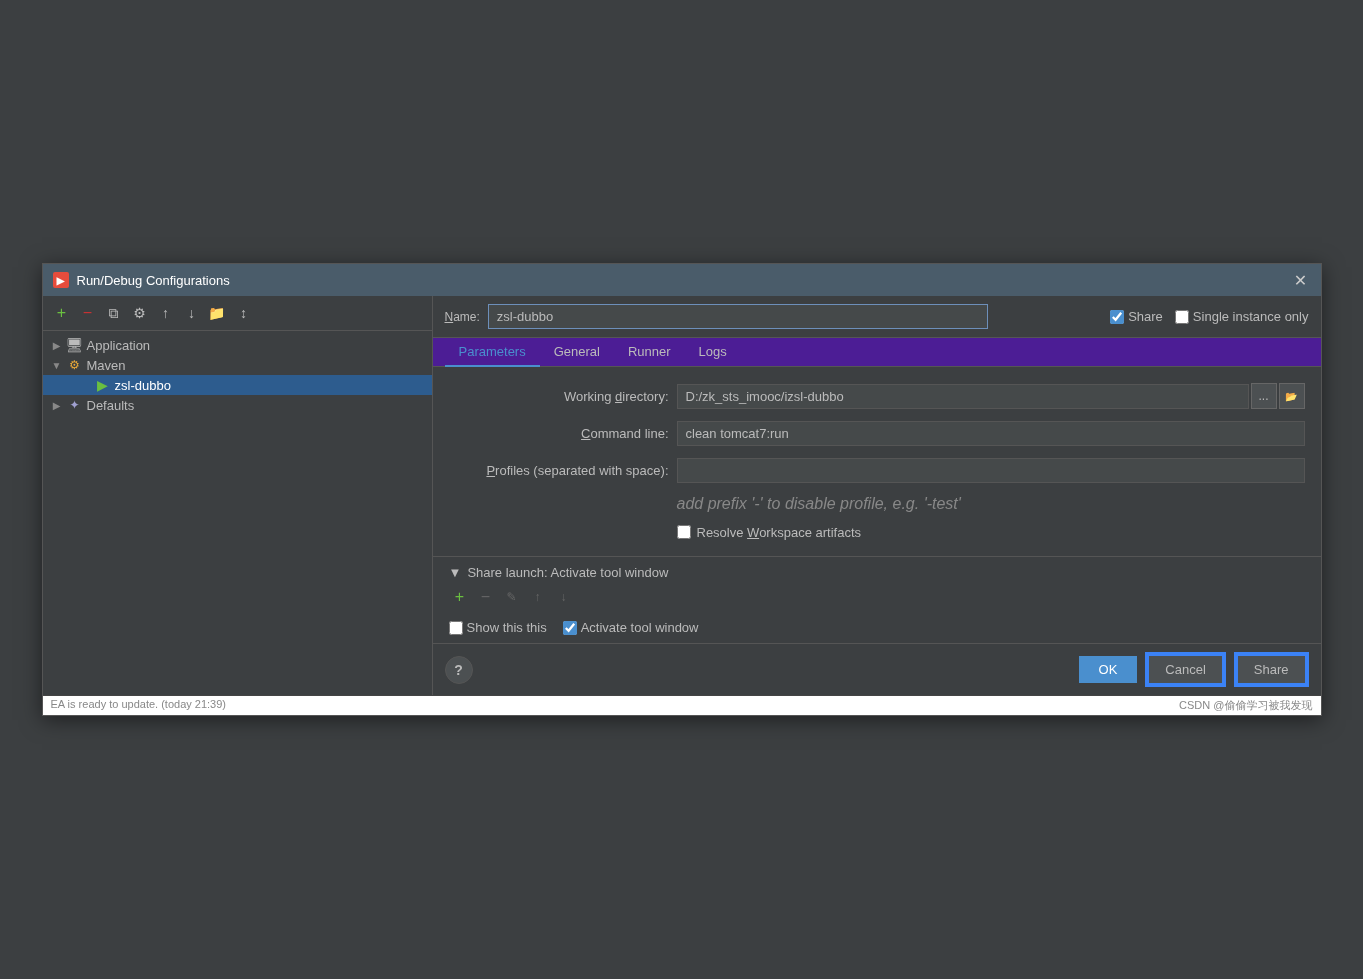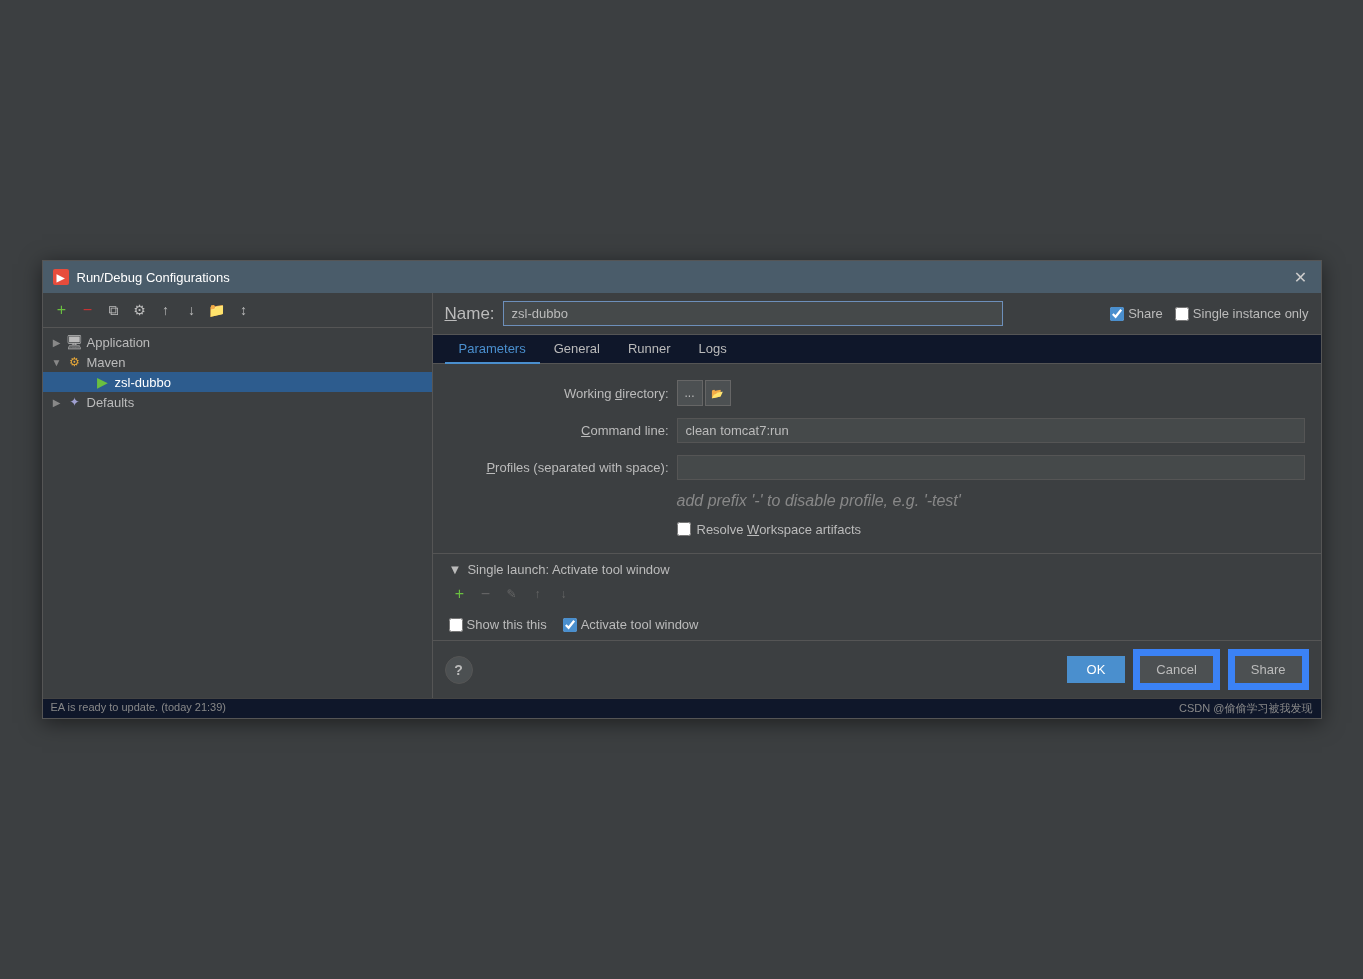--- a/index.html
+++ b/index.html
@@ -137,21 +137,21 @@
       padding: 8px 12px;
       border-bottom: 1px solid #555;
     }
     .name-row {
       display: flex;
       align-items: center;
       gap: 8px;
     }
     .name-label {
       color: #bbbbbb;
-      font-size: 17px;
+      font-size: 12px;
     }
     .name-label span {
       text-decoration: underline;
     }
     .name-input {
       background: #45494a;
       border: 1px solid #6d8fba;
       color: #bbbbbb;
       padding: 4px 8px;
       font-size: 13px;
@@ -175,21 +175,21 @@
       cursor: pointer;
       accent-color: #4a8fce;
       width: 14px;
       height: 14px;
     }
     
     .tabs-row {
       display: flex;
       border-bottom: 1px solid #555;
       padding: 0 12px;
-      background: #0f172a;
+      background: #4c1d95;
     }
     .tab {
       padding: 6px 14px;
       cursor: pointer;
       color: #bbbbbb;
       font-size: 13px;
       border-bottom: 2px solid transparent;
       margin-bottom: -1px;
     }
     .tab.active {
@@ -337,27 +337,27 @@
       background: #4a8fce;
       color: #fff;
       border: none;
       padding: 6px 20px;
       cursor: pointer;
       font-size: 13px;
     }
     .btn-cancel, .btn-apply {
       background: #4c5052;
       color: #bbbbbb;
-      border: 7px solid #3b82f6;
+      border: 4px solid #3b82f6;
       padding: 6px 16px;
       cursor: pointer;
       font-size: 13px;
     }
     .status-bar {
-      background: #0f172a;
+      background: #ffffff;
       border-top: 1px solid #444;
       padding: 2px 8px;
       display: flex;
       justify-content: space-between;
       font-size: 11px;
       color: #888;
     }
   </style>
 </head>
 <body>
@@ -437,20 +437,21 @@
         <div class="tab">General</div>
         <div class="tab">Runner</div>
         <div class="tab">Logs</div>
       </div>
 
       <div class="form-area">
 
         <div class="form-row">
           <label class="form-label">Working <span>d</span>irectory:</label>
           <div class="form-input-with-btns">
+            <input class="form-input" type="text" value="D:/zk_sts_imooc/izsl-dubbo" style="">
             <button class="browse-btn">...</button>
             <button class="browse-btn" style="font-size:10px;">📂</button>
           </div>
         </div>
 
         <div class="form-row">
           <label class="form-label"><span>C</span>ommand line:</label>
           <input class="form-input" type="text" value="clean tomcat7:run" style="">
         </div>
 
@@ -465,21 +466,21 @@
           <input type="checkbox" style="">
           <label class="checkbox-label">
             <span>Resolve <span style="text-decoration:underline">W</span>orkspace artifacts</span>
           </label>
         </div>
       </div>
 
       <div class="before-launch-section">
         <div class="before-launch-header">
           <span>▼</span>
-          <span>Single launch: Activate tool window</span>
+          <span>Share launch: Activate tool window</span>
         </div>
         <div class="before-launch-toolbar">
           <div class="bl-btn">+</div>
           <div class="bl-btn disabled">−</div>
           <div class="bl-btn disabled" style="font-size:12px;">✎</div>
           <div class="bl-btn disabled" style="font-size:12px;">↑</div>
           <div class="bl-btn disabled" style="font-size:12px;">↓</div>
         </div>
         <div class="before-launch-bottom">
           <label class="checkbox-label">

